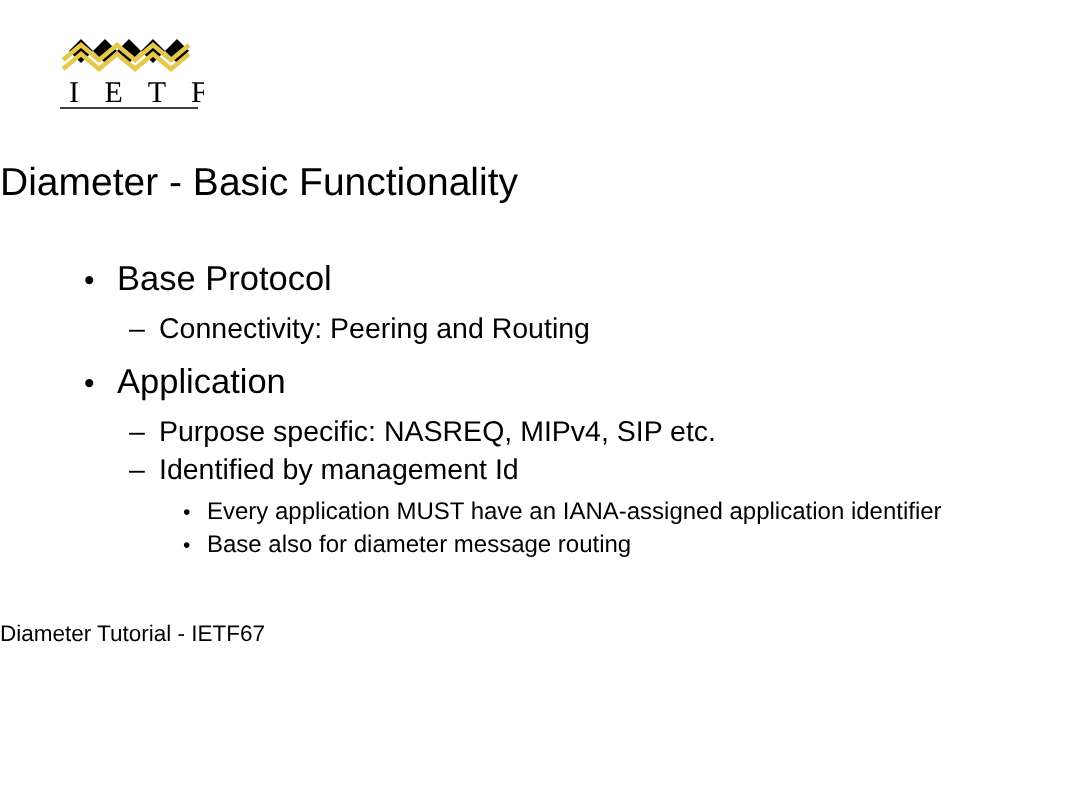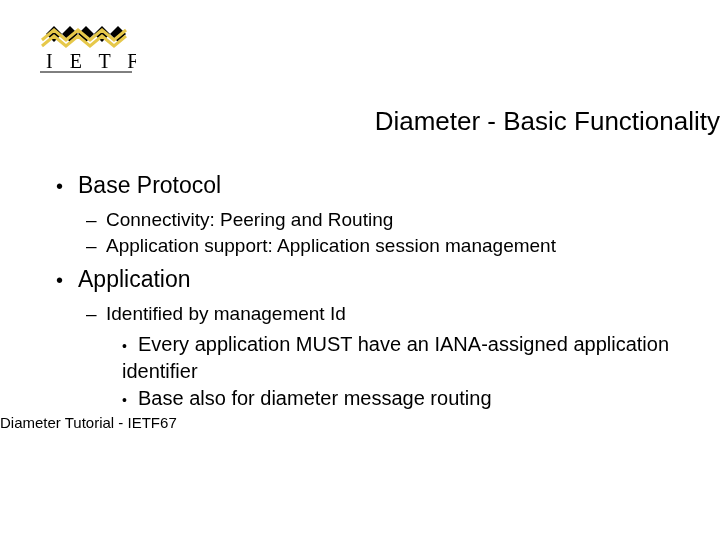--- a/index.html
+++ b/index.html
@@ -24,21 +24,21 @@
     top: 24px;
     left: 36px;
     width: 100px;
     height: 52px;
   }
   .title {
     position: absolute;
     top: 106px;
     left: 0;
     width: 720px;
-    text-align: right;
+    text-align: left;
     font-size: 26px;
     font-weight: 400;
   }
   .body {
     position: absolute;
     top: 170px;
     left: 56px;
     right: 38px;
     font-size: 20px;
     line-height: 1.35;
@@ -60,21 +60,21 @@
     font-size: 19px;
   }
   .lvl2 > li > .row::before {
     content: "–";
     display: inline-block;
     width: 20px;
   }
   .lvl3 {
     margin-top: 4px;
     margin-left: 36px;
-    font-size: 20px;
+    font-size: 16px;
   }
   .lvl3 > li > .row::before {
     content: "•";
     display: inline-block;
     width: 16px;
     font-size: 14px;
   }
   .footer {
     position: absolute;
     bottom: 36px;
@@ -111,28 +111,28 @@
   <div class="title">Diameter - Basic Functionality</div>
 
   <div class="body">
     <ul class="lvl1">
       <li>
         <span class="row"><span>Base Protocol</span></span>
         <ul class="lvl2">
           <li>
             <span class="row"><span>Connectivity: Peering and Routing</span></span>
           </li>
-          <li>
-            <span class="row"><span>Application support: Application session management</span></span>
-          </li>
         </ul>
       </li>
       <li>
         <span class="row"><span>Application</span></span>
         <ul class="lvl2">
+          <li>
+            <span class="row"><span>Purpose specific: NASREQ, MIPv4, SIP etc.</span></span>
+          </li>
           <li>
             <span class="row"><span>Identified by management Id</span></span>
             <ul class="lvl3">
               <li>
                 <span class="row"><span>Every application MUST have an IANA-assigned application identifier</span></span>
               </li>
               <li>
                 <span class="row"><span>Base also for diameter message routing</span></span>
               </li>
             </ul>

